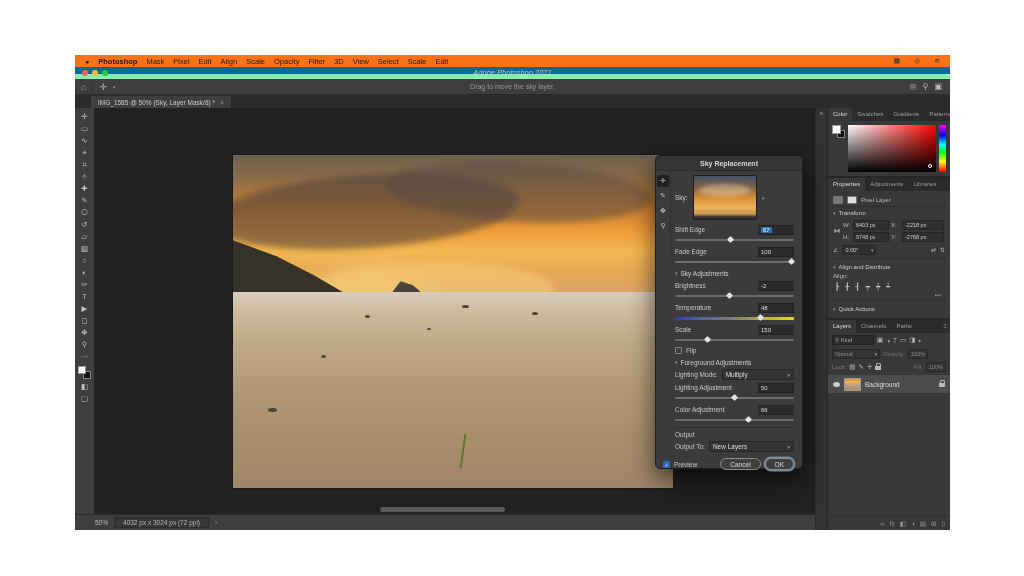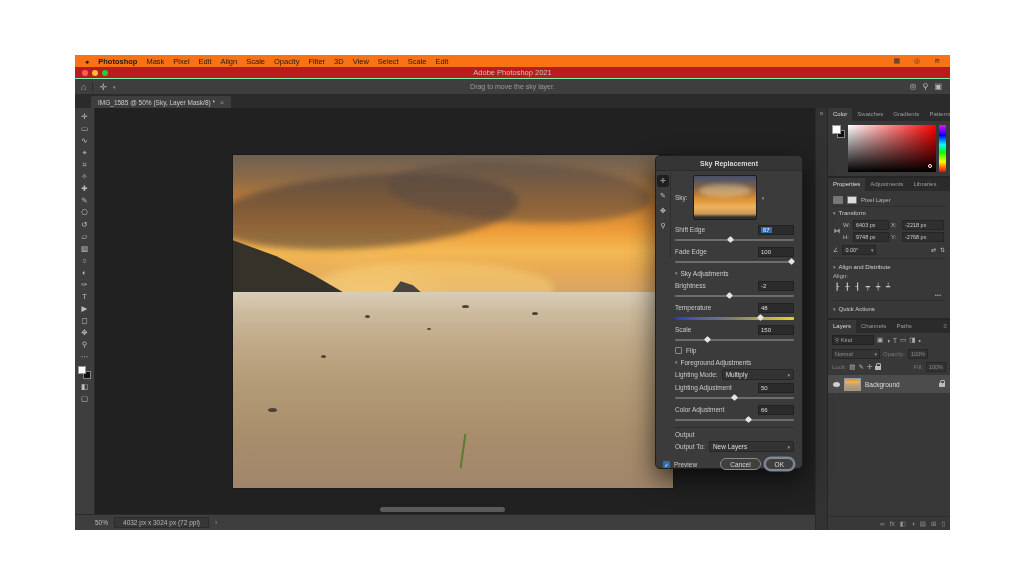--- a/index.html
+++ b/index.html
@@ -8,21 +8,21 @@
   .screen { position:absolute; left:75px; top:55px; width:875px; height:475px; background:#323232; overflow:hidden; font-family:"Liberation Sans", sans-serif; }
 
   
   .macbar { height:12px; background:#f97316; display:flex; align-items:center; padding:0 10px; gap:9px; font-size:7.5px; color:#1b1b1b; }
   .macbar .apple { font-size:7px; }
   .macbar .mi.app { font-weight:bold; }
   .macbar .spacer { flex:1; }
   .macbar .sic { font-size:7px; color:#333; margin-left:5px; }
 
   
-  .titlebar { height:12px; background:#b91c1c; position:relative; border-bottom:1px solid #86efac; }
+  .titlebar { height:12px; background:#0369a1; position:relative; border-bottom:5px solid #86efac;font-style:italic; }
   .lights { position:absolute; left:7px; top:3px; display:flex; gap:4px; }
   .light { width:6px; height:6px; border-radius:50%; }
   .title { text-align:center; font-size:7.5px; color:#c3c3c3; line-height:12px; }
 
   
   .optionsbar { height:16px; background:#3e3e3e; border-bottom:1px solid #2a2a2a; display:flex; align-items:center; padding:0 6px; gap:6px; position:relative; color:#b5b5b5; font-size:9px; }
   .optionsbar .hint { position:absolute; left:0; right:0; text-align:center; font-size:7px; color:#9a9a9a; }
   .optionsbar .right { position:absolute; right:8px; display:flex; gap:6px; font-size:8px; color:#bbb; }
   .vdiv { width:1px; height:10px; background:#2d2d2d; }
   .tiny-caret { font-size:5px; color:#999; }

